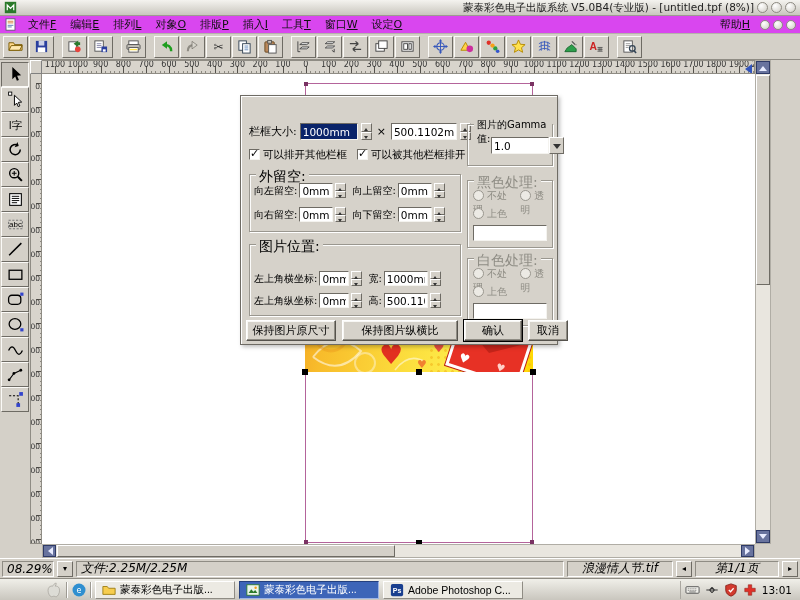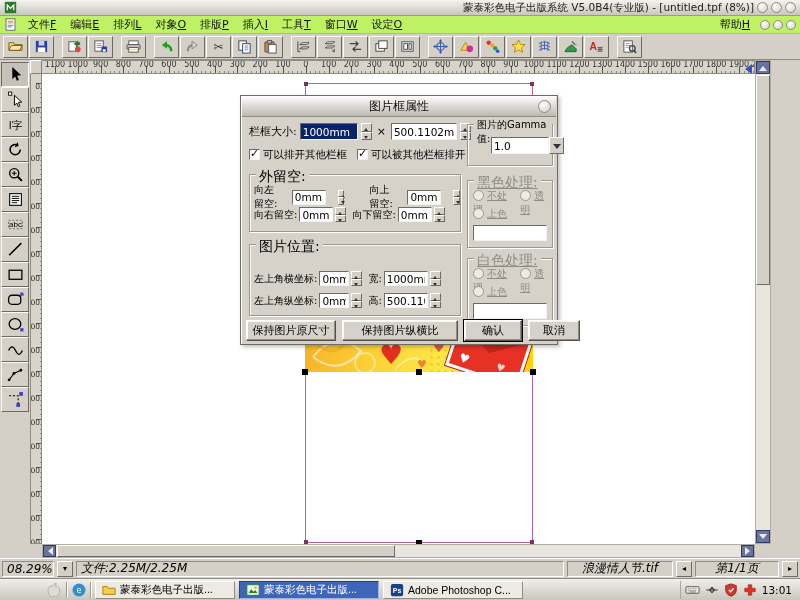--- a/index.html
+++ b/index.html
@@ -6,21 +6,21 @@
   .screen{position:relative;width:800px;height:600px;background:#d4d0c8;overflow:hidden;
           font-family:"DejaVu Sans","Liberation Sans",sans-serif;font-size:11px;color:#000;}
   .screen *{box-sizing:border-box;}
   
   .titlebar{position:absolute;left:0;top:0;width:800px;height:16px;
     background:linear-gradient(#f4f3ef,#c9c6be);border-bottom:1px solid #9d9a92;
     display:flex;align-items:center;padding:0 4px;}
   .titlebar .t-title{flex:1;text-align:right;font-size:10.5px;color:#222;white-space:nowrap;overflow:hidden;}
   .circ{width:11px;height:11px;border-radius:50%;border:1px solid #8e8b83;
     background:radial-gradient(circle at 35% 30%,#ffffff,#cfccc4);margin-left:3px;flex:0 0 auto;}
-  .menubar{position:absolute;left:0;top:16px;width:800px;height:18px;background:#bef264;
+  .menubar{position:absolute;left:0;top:16px;width:800px;height:18px;background:#d946ef;
     display:flex;align-items:center;padding:0 4px;border-bottom:1px solid #b5b2aa;}
   .menu-item{padding:1px 7px;white-space:nowrap;color:#111;}
   .menu-item u{text-decoration:underline;}
   .menubar .spacer{flex:1;}
   .toolbar{position:absolute;left:0;top:34px;width:800px;height:26px;background:#d4d0c8;
     border-bottom:1px solid #8f8c84;display:flex;align-items:center;padding:0 3px;gap:8px;}
   .tb-group{display:flex;gap:1px;}
   .tb-btn{width:25px;height:22px;background:#d4d0c8;border:1px solid;border-color:#fbfaf7 #6e6b64 #6e6b64 #fbfaf7;
     display:flex;align-items:center;justify-content:center;padding:0;cursor:pointer;}
   .ic{width:15px;height:15px;display:block;}
@@ -75,21 +75,21 @@
   
   .dialog{position:absolute;left:240px;top:95px;width:318px;height:250px;background:#d6d2ca;
     border:1px solid #6e6b64;box-shadow:inset 1px 1px 0 #fff, 2px 2px 4px rgba(0,0,0,.25);z-index:50;}
   .d-title{position:absolute;left:1px;top:1px;right:1px;height:20px;
     background:linear-gradient(#fbfaf8,#bdb9b1);border-bottom:1px solid #8f8c84;
     display:flex;align-items:center;justify-content:center;font-size:12px;color:#111;}
   .d-close{position:absolute;right:5px;top:3px;width:13px;height:13px;border-radius:50%;
     border:1px solid #8e8b83;background:radial-gradient(circle at 35% 30%,#fff,#cfccc4);}
   .grp{position:absolute;border:1px solid #9a978f;box-shadow:inset 1px 1px 0 rgba(255,255,255,.9),1px 1px 0 #fff;}
   .grp .legend{position:absolute;top:-7px;left:6px;background:#d6d2ca;padding:0 3px;font-size:14px;}
-  .grp.disabled .legend, .disabled-label{color:#8e8c84;text-decoration:underline;}
+  .grp.disabled .legend, .disabled-label{color:#8e8c84;}
   .fld{background:#fff;border:1px solid;border-color:#6e6b64 #f4f3ef #f4f3ef #6e6b64;
     height:17px;font:10.5px "DejaVu Sans",sans-serif;padding:1px 2px;}
   .val-sel{background:#0a246a;color:#fff;height:17px;font-size:10.5px;padding:2px 2px 0 2px;
     border:1px solid;border-color:#6e6b64 #f4f3ef #f4f3ef #6e6b64;}
   .spin{display:inline-flex;flex-direction:column;width:11px;height:17px;vertical-align:top;}
   .spin b{flex:1;background:#d4d0c8;border:1px solid;border-color:#fff #6e6b64 #6e6b64 #fff;position:relative;}
   .spin b::after{content:"";position:absolute;left:2px;width:0;height:0;border:2.5px solid transparent;}
   .spin b.up::after{top:2px;border-bottom:3.5px solid #333;}
   .spin b.dn::after{top:3px;border-top:3.5px solid #333;}
   .cb{display:inline-block;width:11px;height:11px;background:#fff;border:1px solid;
@@ -666,24 +666,20 @@
     <span class="sarr down" style="left:0;bottom:0;width:14px;height:13px"></span>
   </div>
   <div class="h-scroll">
     <span class="sarr left" style="left:0;top:0;width:13px;height:12px"></span>
     <span class="thumb" style="left:14px;top:0;width:338px;height:12px"></span>
     <span class="sarr right" style="right:0;top:0;width:13px;height:12px"></span>
   </div>
   <div class="scroll-corner"></div>
 
   <div class="dialog">
-    <div class="d-title">
-      <span>图片框属性</span>
-      <span class="d-close"></span>
-    </div>
 
     <div class="d-row" style="left:8px;top:27px;gap:3px">
       <span>栏框大小:</span>
       <span class="val-sel" style="width:58px">1000mm</span>
       <span class="spin">
           <b class="up"></b>
           <b class="dn"></b>
         </span>
       <span style="padding:0 2px">×</span>
       <input class="fld" style="width: 66px;" value="500.1102mm">
@@ -693,21 +689,21 @@
         </span>
     </div>
 
     <div class="d-row" style="left:8px;top:52px;gap:10px;font-size:10.5px">
       <span><span class="cb on"></span><span>可以排开其他栏框</span></span>
       <span><span class="cb on"></span><span>可以被其他栏框排开</span></span>
     </div>
 
     <div class="grp" style="left:8px;top:78px;width:212px;height:58px">
       <span class="legend">外留空:</span>
-      <div class="d-row" style="left:4px;top:8px;gap:12px;font-size:10px">
+      <div class="d-row" style="left:4px;top:8px;gap:2px;font-size:10px">
         <span>向左留空:</span>
         <input class="fld" style="width: 34px; height: 15px;" value="0mm">
         <span class="spin" style="height:15px">
             <b class="up"></b>
             <b class="dn"></b>
           </span>
         <span style="width:2px"></span>
         <span>向上留空:</span>
         <input class="fld" style="width: 34px; height: 15px;" value="0mm">
         <span class="spin" style="height:15px">
@@ -799,21 +795,21 @@
       </div>
       <div class="d-row" style="left:5px;top:44px">
         <input class="fld" style="width: 74px; height: 16px;">
       </div>
     </div>
 
     <div class="d-row" style="left:5px;top:224px;gap:6px">
       <button class="d-btn" style="width:90px">保持图片原尺寸</button>
       <button class="d-btn" style="width:116px">保持图片纵横比</button>
       <button class="d-btn default" style="width:58px">确认</button>
-      <button class="d-btn" style="width:52px">取消</button>
+      <button class="d-btn" style="width:40px">取消</button>
     </div>
   </div>
 
   <div class="statusbar">
     <span class="sb-panel" style="width:52px">08.29%</span>
     <button class="sb-btn">▾</button>
     <span class="sb-panel" style="flex:1">文件:2.25M/2.25M</span>
     <span class="sb-panel" style="width:106px;justify-content:center">浪漫情人节.tif</span>
     <button class="sb-btn">◂</button>
     <span class="sb-panel" style="width:84px;justify-content:center">第1/1页</span>

